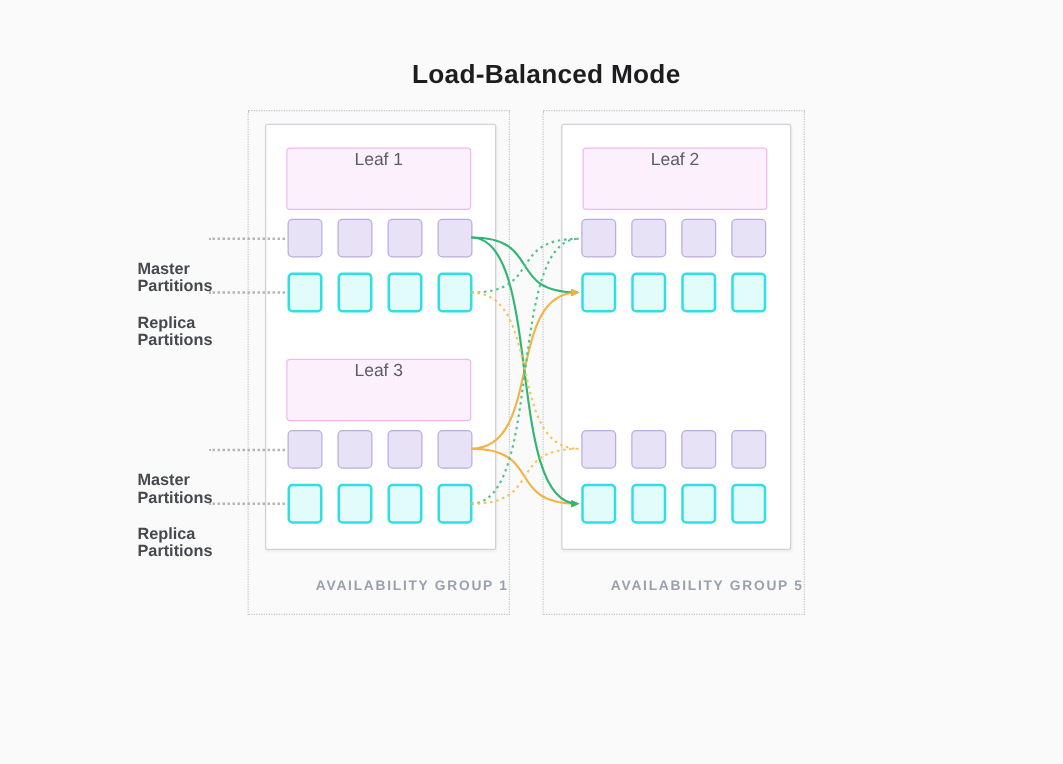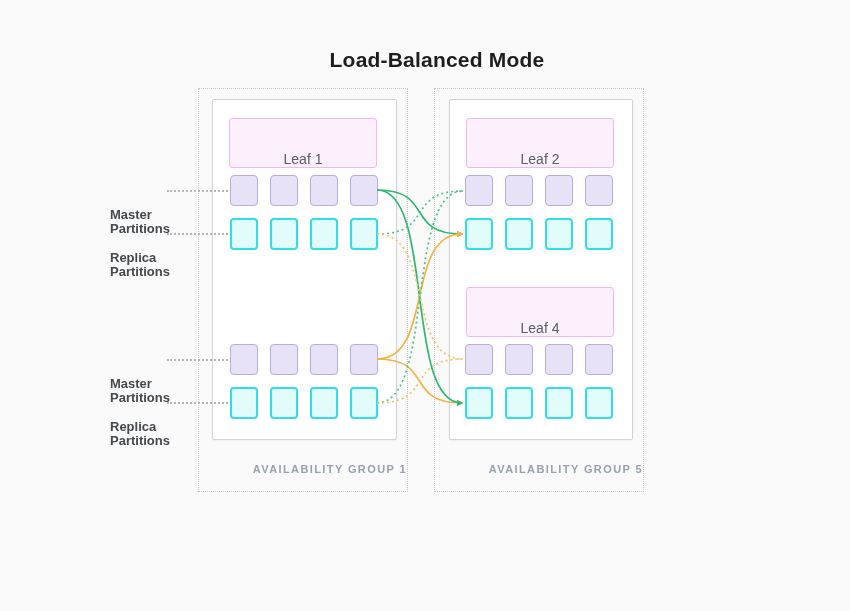--- a/index.html
+++ b/index.html
@@ -9,21 +9,21 @@
     font-size:21px;font-weight:700;color:#1d1d1f;letter-spacing:.2px;margin:12px;}
 
   .group-box{position:absolute;border:1px dotted #c7c7c9;background:transparent;}
   .group-caption{position:absolute;left:0;bottom:16px;width:100%;text-align:right;
     font-size:11px;font-weight:700;color:#9aa1ad;letter-spacing:1.4px;}
 
   .server-box{position:absolute;background:#ffffff;border:1px solid #d2d2d8;
     border-radius:2px;box-shadow:0 1px 2px rgba(40,40,60,.06);}
 
   .leaf-header{position:absolute;background:#fcf0fc;border:1px solid #f4b8ee;border-radius:3px;
-    display:flex;align-items:flex-end;justify-content:center;}
+    display:flex;align-items:flex-start;justify-content:center;}
   .leaf-label{font-size:14px;color:#5a5d63;}
 
   .p-row{position:absolute;display:flex;gap:12px;}
   .p-box{border-radius:4px;box-sizing:border-box;}
   .p-box.master{width:28px;height:31px;background:var(--master-fill);border:1.5px solid var(--master-border);}
   .p-box.replica{width:28px;height:32px;background:var(--replica-fill);border:2px solid var(--replica-border);}
 
   .side-label{position:absolute;font-size:13px;font-weight:700;color:#45484d;line-height:14px;margin-top:30px;}
   .side-label span{display:block;}
 
@@ -47,22 +47,22 @@
 
   <div class="server-box" style="left:212px;top:99px;width:183px;height:339px;"></div>
   <div class="server-box" style="left:449px;top:99px;width:182px;height:339px;"></div>
 
   <div class="leaf-header" style="left:229px;top:118px;width:146px;height:48px;">
     <span class="leaf-label">Leaf 1</span>
   </div>
   <div class="leaf-header" style="left:466px;top:118px;width:146px;height:48px;">
     <span class="leaf-label">Leaf 2</span>
   </div>
-  <div class="leaf-header" style="left:466px;top:287px;width:146px;height:48px;">
-    <span class="leaf-label">Leaf 4</span>
+  <div class="leaf-header" style="left:229px;top:287px;width:146px;height:48px;">
+    <span class="leaf-label">Leaf 3</span>
   </div>
 
   <div class="p-row master" style="left:230px;top:175px;">
       <div class="p-box master"></div>
       <div class="p-box master"></div>
       <div class="p-box master"></div>
       <div class="p-box master"></div>
     </div>
   <div class="p-row replica" style="left:230px;top:218px;">
       <div class="p-box replica"></div>

